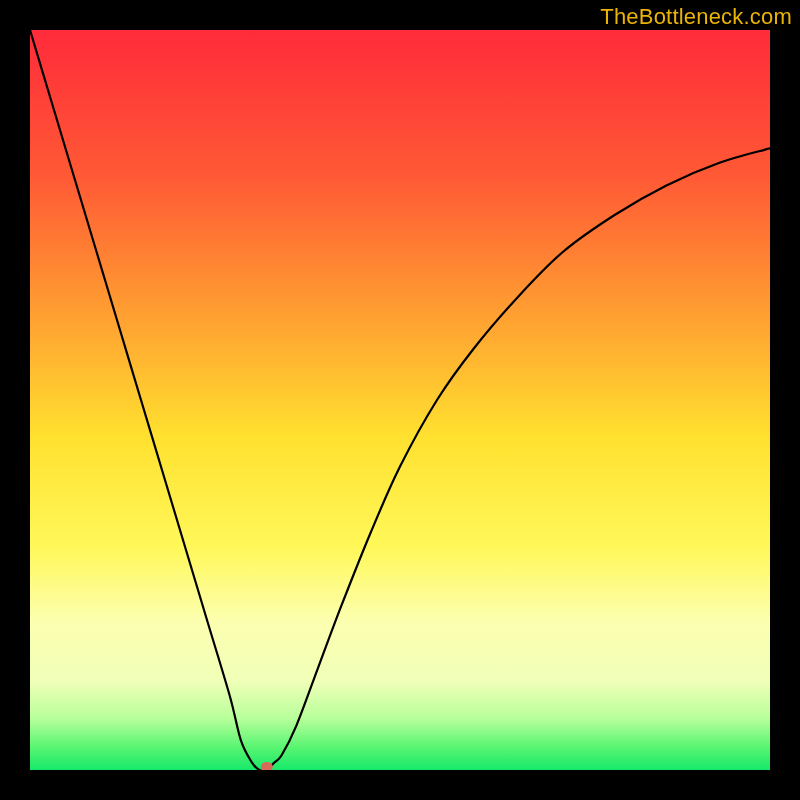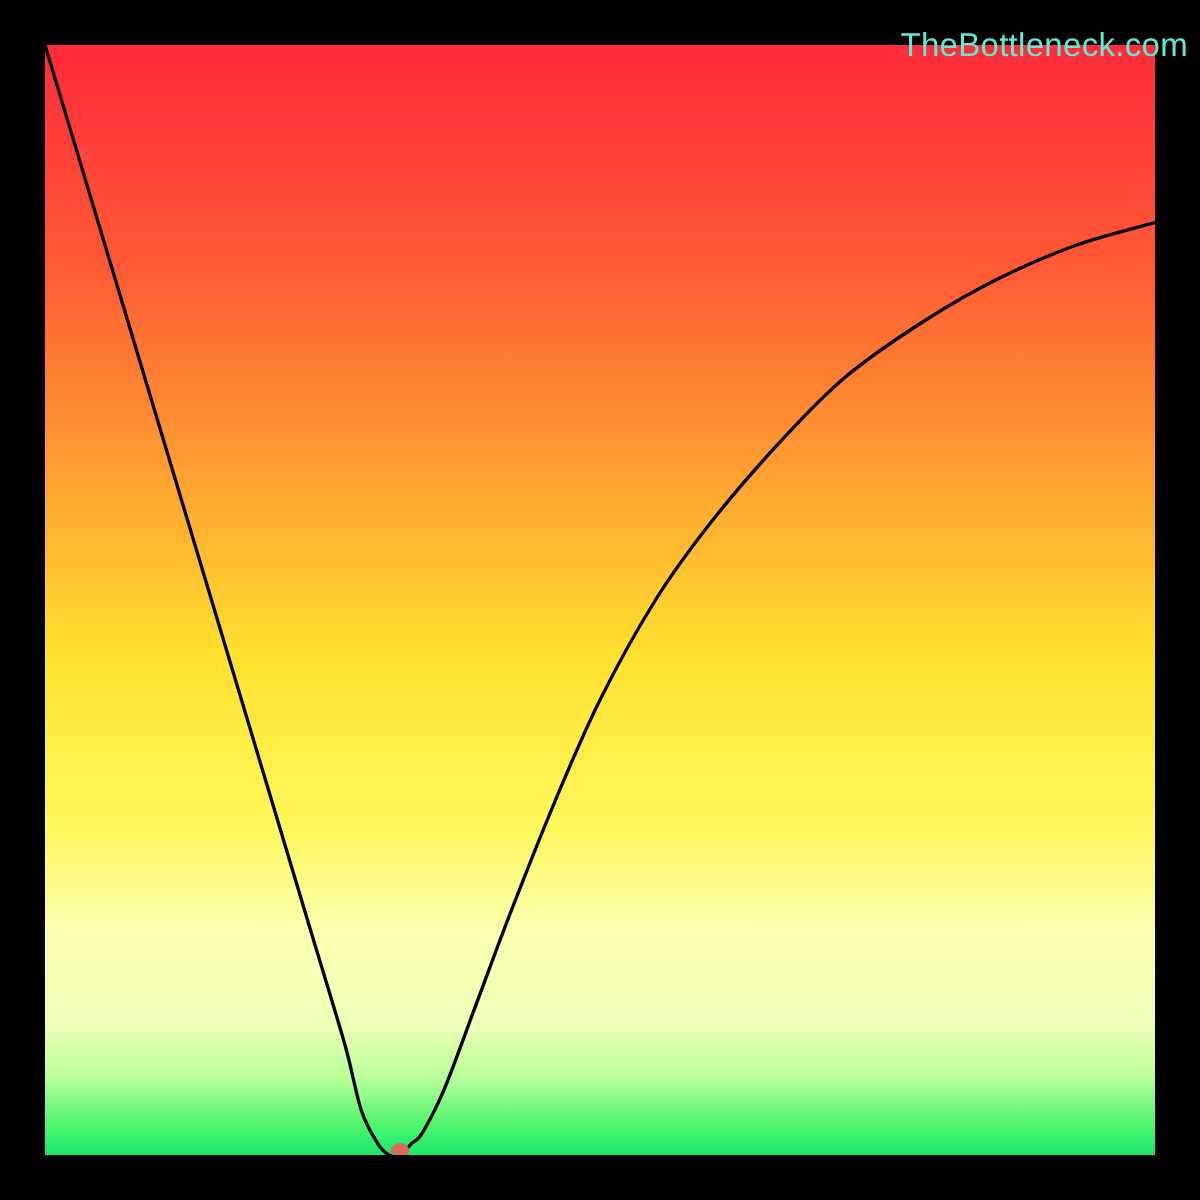--- a/index.html
+++ b/index.html
@@ -22,23 +22,23 @@
   .plot {
     position: absolute;
     left: 30px;
     top: 30px;
     width: 740px;
     height: 740px;
     overflow: hidden;
   }
   .watermark {
     position: absolute;
-    top: 17px;
+    top: 4px;
     right: 8px;
-    color: #5eead4;
+    color: #eab308;
     font-size: 22px;
     font-weight: 500;
     letter-spacing: 0.2px;
     z-index: 10;
     user-select: none;
   }
   svg { display: block; }
 </style>
 </head>
 <body>

